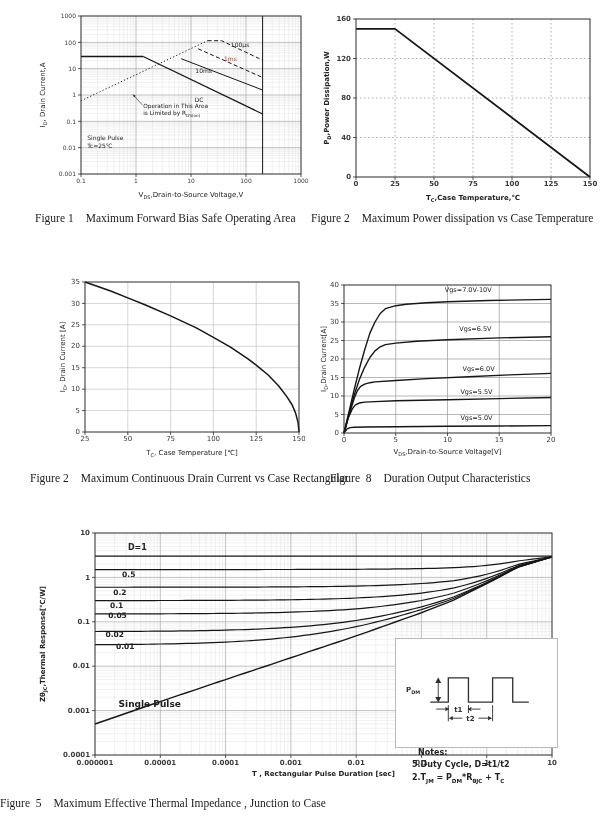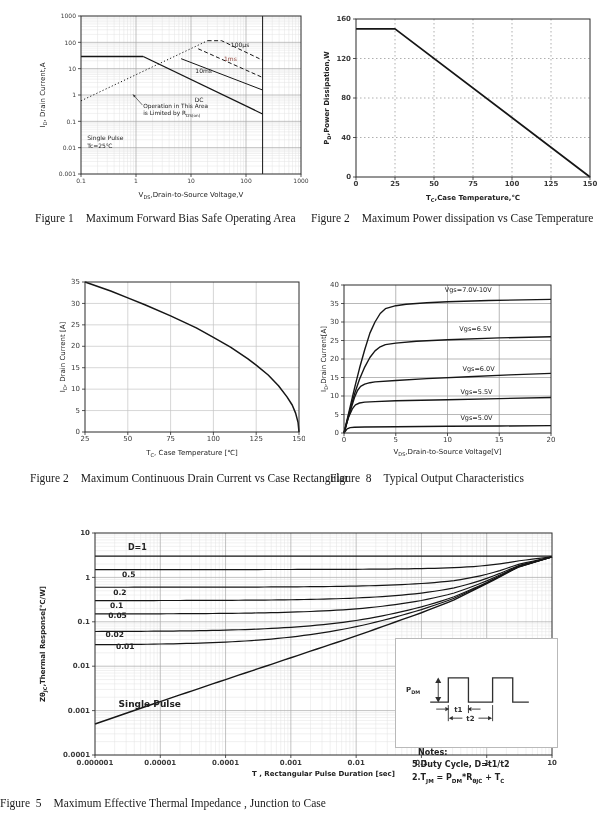--- a/index.html
+++ b/index.html
@@ -341,21 +341,21 @@
       <text x="160.55" y="105.84" text-anchor="middle" font-size="6.5" fill="#222" font-weight="400" font-family="&quot;DejaVu Sans&quot;,sans-serif"><tspan>Vgs=6.0V</tspan></text>
       <text x="158.48" y="128.78" text-anchor="middle" font-size="6.5" fill="#222" font-weight="400" font-family="&quot;DejaVu Sans&quot;,sans-serif"><tspan>Vgs=5.5V</tspan></text>
       <text x="158.48" y="155.05" text-anchor="middle" font-size="6.5" fill="#222" font-weight="400" font-family="&quot;DejaVu Sans&quot;,sans-serif"><tspan>Vgs=5.0V</tspan></text>
     </svg>
 </figure>
 
 <div class="caption" style="left:30px; top:472px; width:355px">
   <span class="cap-label">Figure 2</span><span>Maximum Continuous Drain Current vs Case Rectangular</span>
 </div>
 <div class="caption" style="left:330px; top:472px; width:260px">
-  <span class="cap-label">Figure  8</span><span>Typical Output Characteristics</span>
+  <span class="cap-label">Figure  8</span><span>Duration Output Characteristics</span>
 </div>
 
 <figure class="fig" style="left:35px; top:520px; width:545px; height:260px">
   <svg viewBox="0 0 545 260">
       <g>
         <line x1="79.65295828834849" x2="79.65295828834849" y1="13" y2="235" stroke="#e2e2e2" stroke-width="0.5"></line>
         <line x1="91.1492019152694" x2="91.1492019152694" y1="13" y2="235" stroke="#e2e2e2" stroke-width="0.5"></line>
         <line x1="99.30591657669699" x2="99.30591657669699" y1="13" y2="235" stroke="#e2e2e2" stroke-width="0.5"></line>
         <line x1="105.63275599736579" x2="105.63275599736579" y1="13" y2="235" stroke="#e2e2e2" stroke-width="0.5"></line>
         <line x1="110.80216020361789" x2="110.80216020361789" y1="13" y2="235" stroke="#e2e2e2" stroke-width="0.5"></line>

